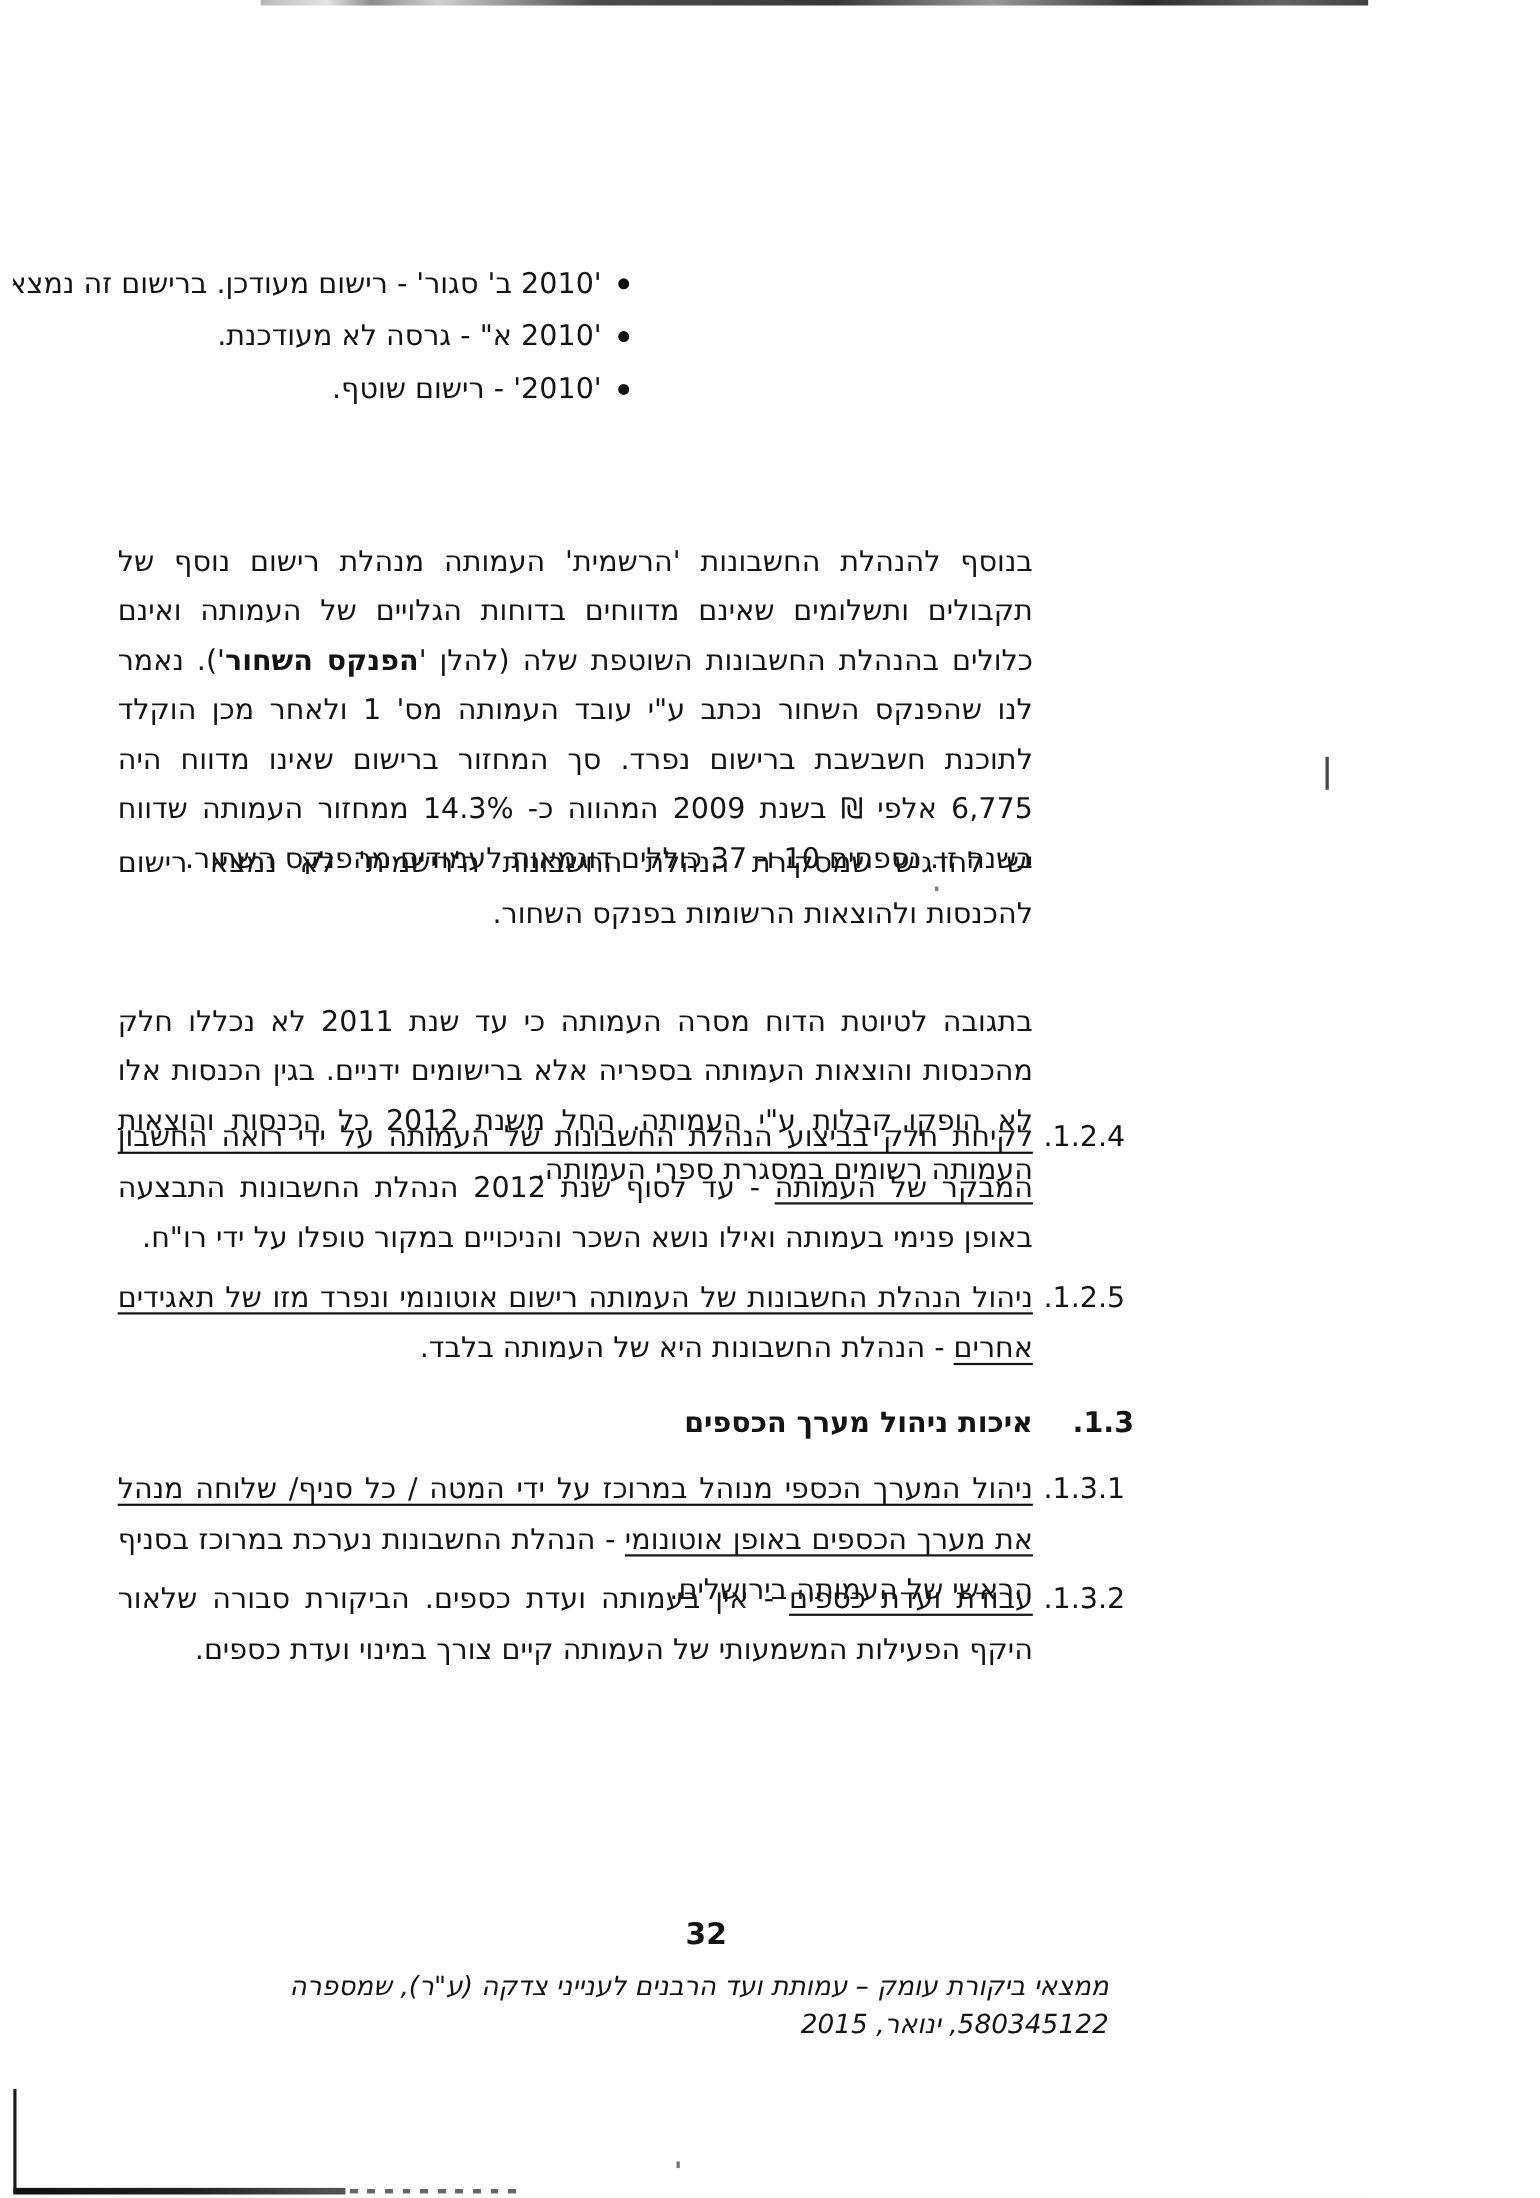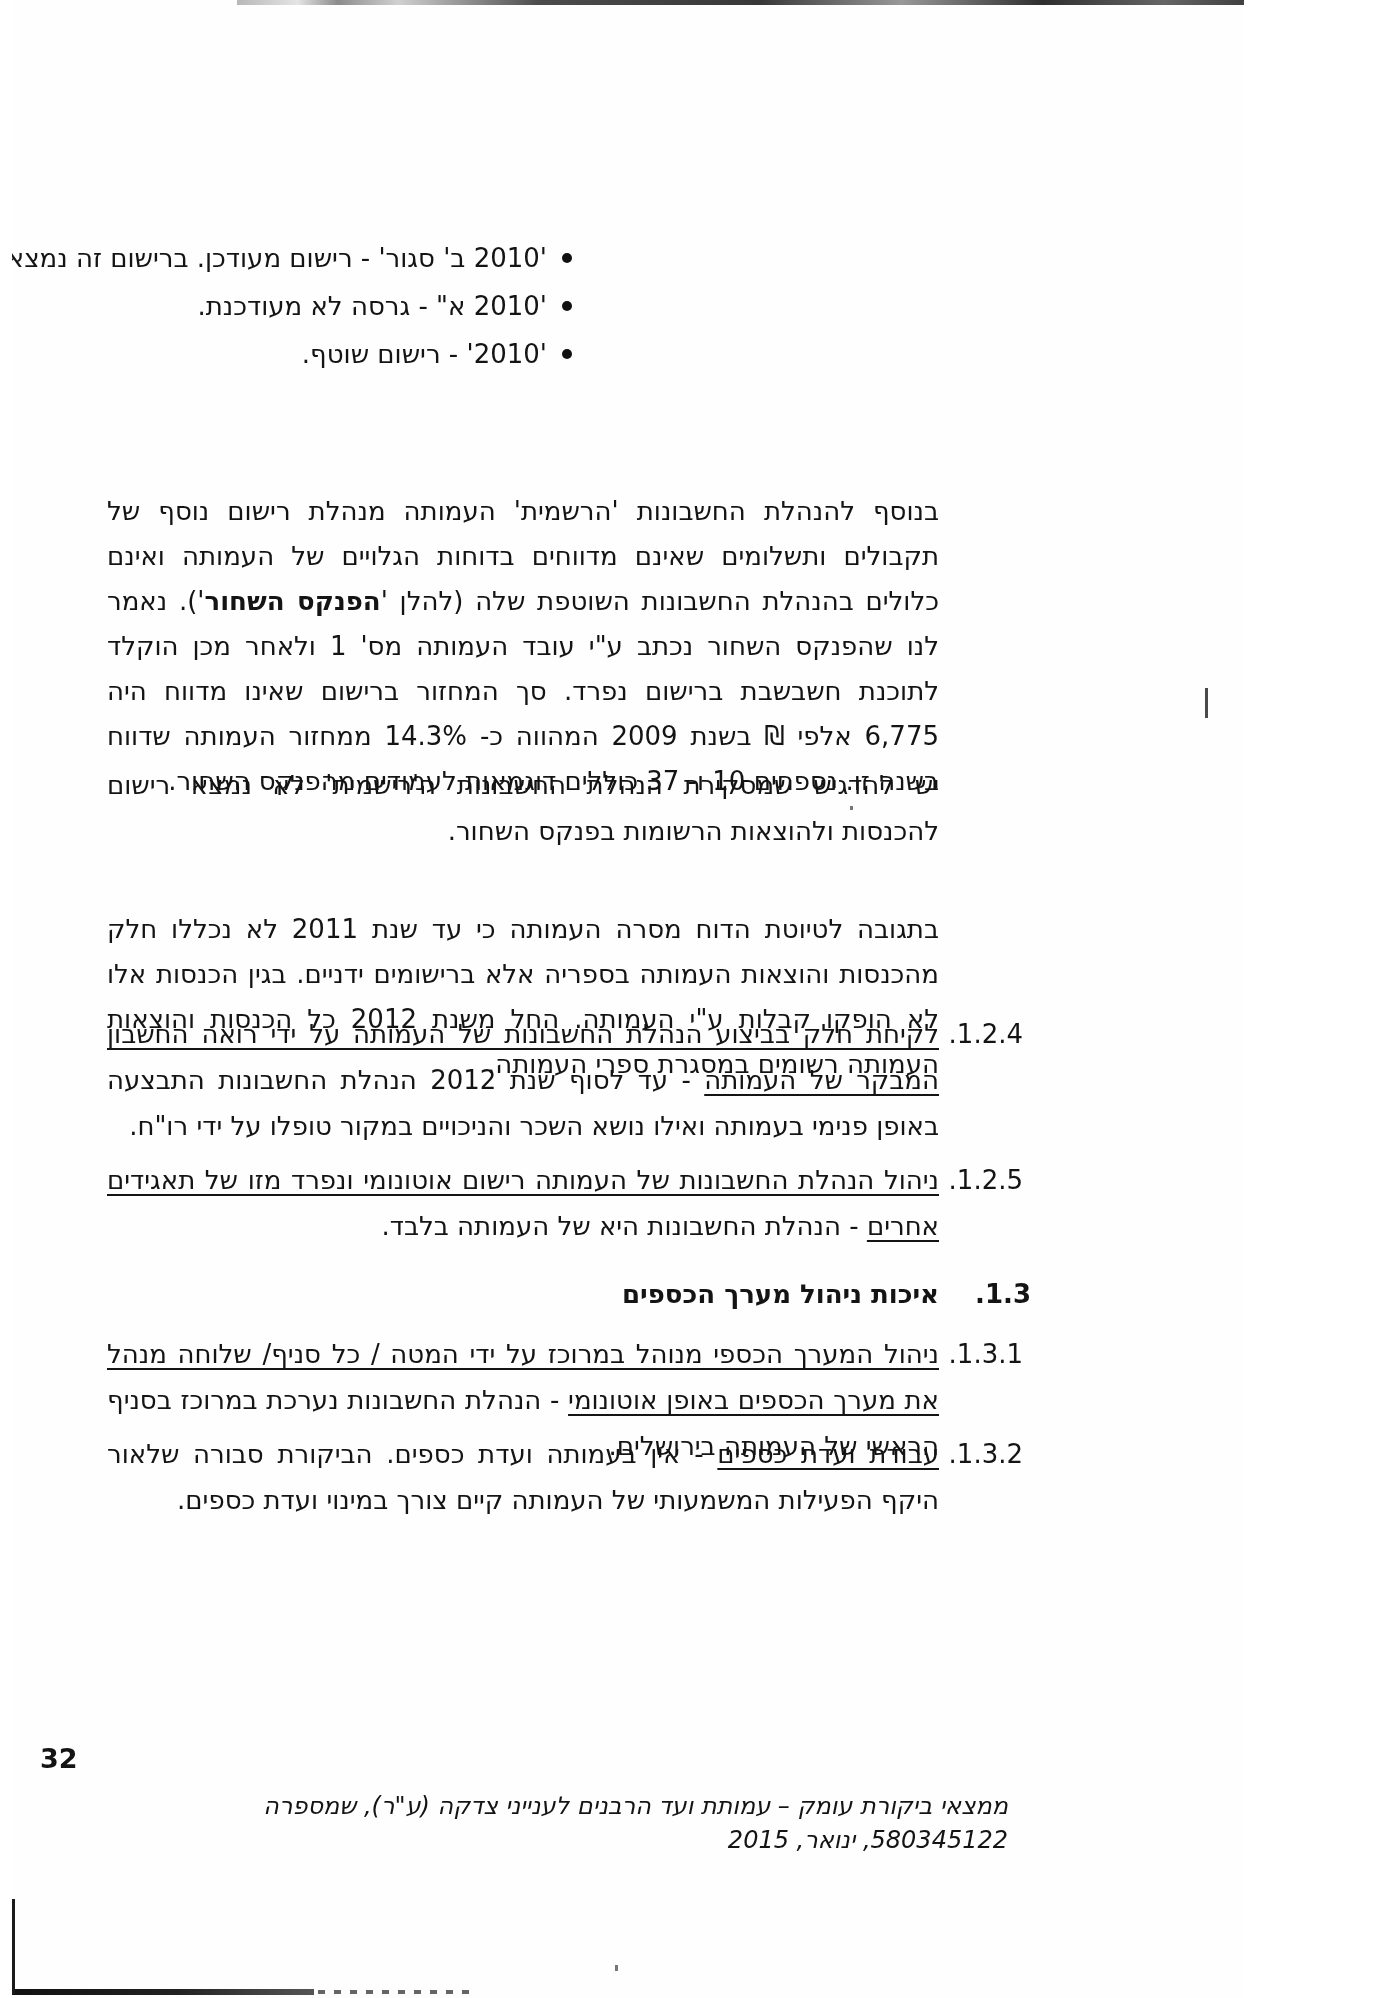--- a/index.html
+++ b/index.html
@@ -52,21 +52,21 @@
   .section { padding:0; }
   .sec-num {
     position:absolute; right:-84px; top:0; direction:ltr; font-size:26px;
   }
   .u { text-decoration:underline; text-decoration-thickness:2px; text-underline-offset:5px; }
   .b { font-weight:bold; }
 
   .heading-block { left:95px; right:305px; text-align:right; font-weight:bold; font-size:26px; line-height:46px; }
   .heading-block .sec-num { right:-92px; font-weight:bold; }
 
-  .page-number { top:1743px; left:0; right:0; font-weight:bold; font-size:27px; direction:ltr;padding-left:28px; }
+  .page-number { top:1743px; left:0; right:0; text-align:center; font-weight:bold; font-size:27px; direction:ltr;padding-left:28px; }
   .footer-line {
     top:1789px; left:110px; right:236px; text-align:right;
     font-style:italic; font-size:24px; line-height:34px;
   }
 </style>
 </head>
 <body>
 
 <div class="page">
 

